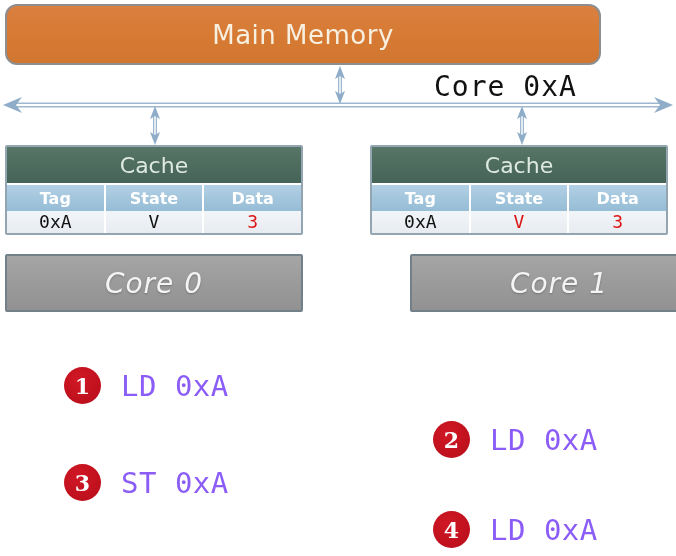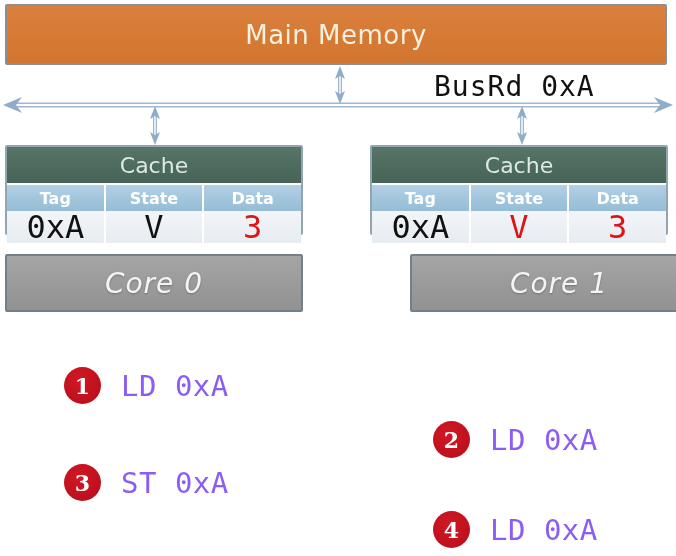--- a/index.html
+++ b/index.html
@@ -5,24 +5,24 @@
   html,body{margin:0;padding:0;background:#ffffff;}
   #stage{
     position:relative;
     width:676px;height:556px;
     background:#ffffff;
     font-family:"DejaVu Sans", sans-serif;
     overflow:hidden;
   }
   
   .memory-box{
-    position:absolute;left:5px;top:4px;width:662px;height:61px;
+    position:absolute;left:5px;top:4px;width:596px;height:61px;
     box-sizing:border-box;
     background:linear-gradient(180deg,#da8040 0%,#d67a33 55%,#d17631 100%);
-    border:2px solid #8e8e8e;border-radius:2px;
+    border:2px solid #8e8e8e;border-radius:12px;
     display:flex;align-items:center;justify-content:center;
   }
   .memory-label{
     color:#f7efdf;font-size:26px;letter-spacing:0.5px;
   }
   
   .bus-label{
     position:absolute;left:434px;top:70px;
     font-family:"DejaVu Sans Mono", monospace;
     font-size:28px;color:#111111;letter-spacing:1px;white-space:pre;
@@ -57,21 +57,21 @@
     display:flex;align-items:center;justify-content:center;
   }
   .cache-data-row{
     flex:1 1 auto;
     display:grid;grid-template-columns:1fr 1fr 1fr;column-gap:2px;
     background:#ffffff;
   }
   .cache-data-cell{
     background:linear-gradient(180deg,#f2f5f8 0%,#e7ecf1 100%);
     font-family:"DejaVu Sans Mono", monospace;
-    font-size:32px;
+    font-size:18px;
     display:flex;align-items:center;justify-content:center;
     line-height:1;
   }
   
   .core{
     position:absolute;top:254px;width:298px;height:58px;
     box-sizing:border-box;
     background:linear-gradient(180deg,#a5a5a5 0%,#999999 60%,#929292 100%);
     border:2px solid #72808a;border-radius:2px;
     display:flex;align-items:center;justify-content:center;font-style:italic;
@@ -136,21 +136,21 @@
       <line x1="522" y1="113" x2="522" y2="137" stroke="#ffffff" stroke-width="1.4"></line>
       <polygon points="522,106 517,119 522,116 527,119" fill="#8fadc9"></polygon>
       <polygon points="522,145 517,132 522,135 527,132" fill="#8fadc9"></polygon>
     </g>
   </svg>
 
   <div class="memory-box">
     <span class="memory-label">Main Memory</span>
   </div>
 
-  <div class="bus-label">BusRd 0xA</div>
+  <div class="bus-label">Core 0xA</div>
 
   <div class="cache left">
     <div class="cache-title">Cache</div>
     <div class="cache-header-row">
       <div class="cache-header-cell">Tag</div>
       <div class="cache-header-cell">State</div>
       <div class="cache-header-cell">Data</div>
     </div>
     <div class="cache-data-row">
       <div class="cache-data-cell" style="color:#111111">0xA</div>

